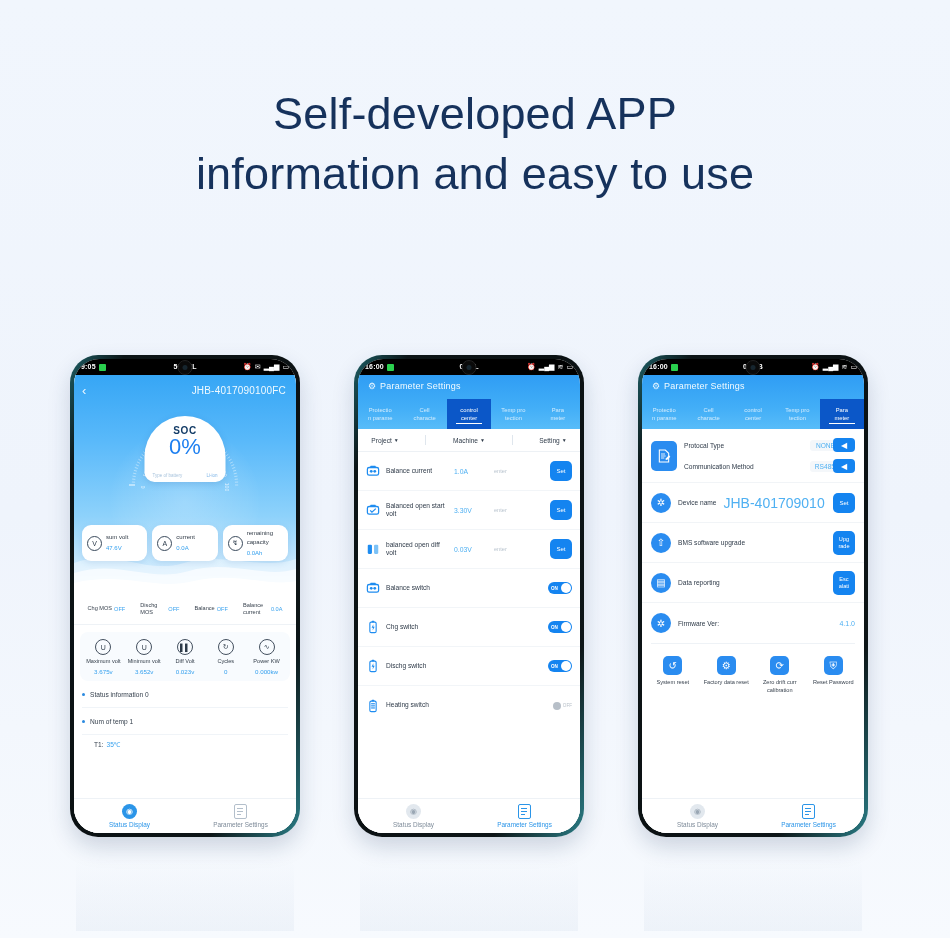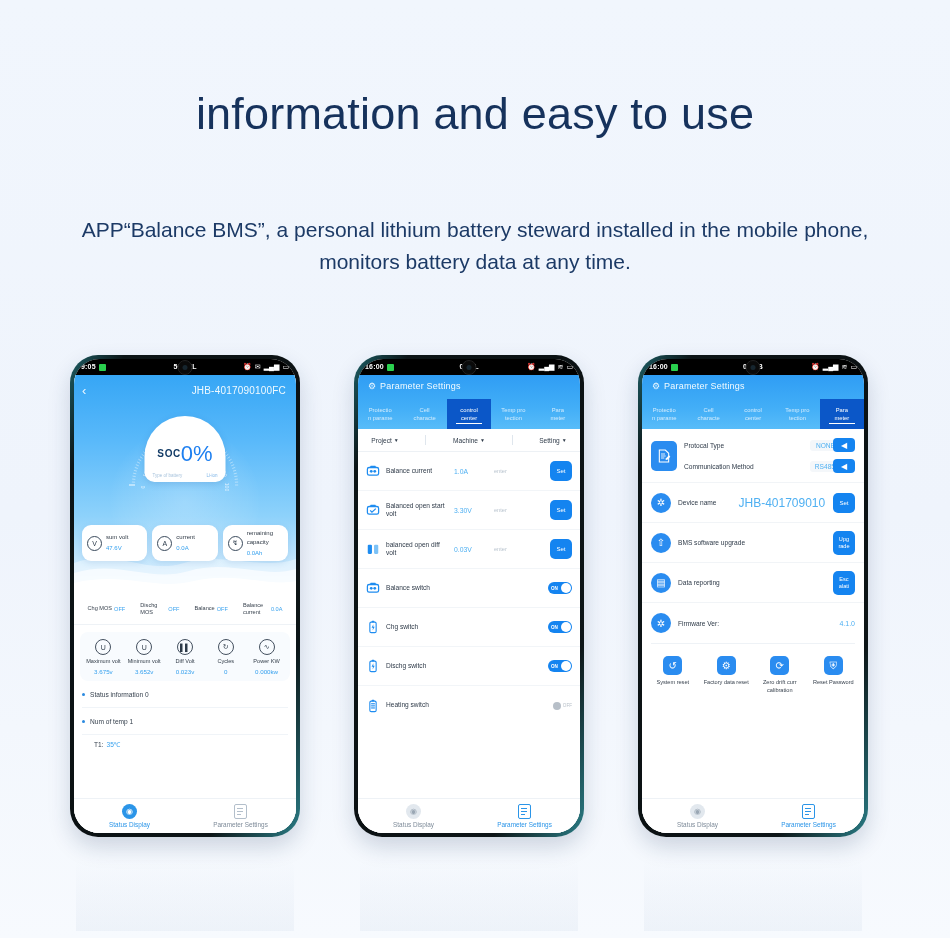--- a/index.html
+++ b/index.html
@@ -79,21 +79,21 @@
     background:radial-gradient(circle,rgba(255,255,255,.22) 0%,rgba(255,255,255,.05) 60%,rgba(255,255,255,0) 72%);
   }
   .p1-nav{height:22px;display:flex;align-items:center;padding:4px 10px 0 8px;position:relative;z-index:3;}
   .p1-back{color:#eaf6ff;font-size:13px;line-height:13px;}
   .p1-title{margin-left:auto;color:#f0faff;font-size:10px;letter-spacing:.2px;}
   .gauge-wrap{position:absolute;left:50%;top:40px;transform:translateX(-50%);width:125px;height:105px;}
   .soc-badge{
     position:absolute;left:50%;top:41px;transform:translateX(-50%);
     width:81px;height:66px;border-radius:41px 41px 10px 10px;background:#fff;
     box-shadow:0 2px 7px rgba(30,90,160,.18);
-    display:flex;flex-direction:row;align-items:center;justify-content:center;
+    display:flex;flex-direction:column;align-items:center;justify-content:flex-start;
     padding-top:9px;box-sizing:border-box;
   }
   .soc-label{font-size:10px;color:#123b66;letter-spacing:.6px;font-weight:600;}
   .soc-value{font-size:22px;color:#1d7ff0;line-height:23px;font-weight:400;margin-top:-1px;}
   .soc-sub{position:absolute;bottom:4px;left:0;right:0;display:flex;justify-content:space-between;padding:0 8px;box-sizing:border-box;}
   .soc-sub span{font-size:4.5px;color:#a9c4dd;}
   .soc-sub .type2{color:#7fb6e8;}
 
   .p1-cards{position:absolute;left:8px;right:8px;top:150px;display:flex;gap:5px;z-index:4;}
   .p1-card{
@@ -223,21 +223,21 @@
   .p3-proto-line .lv{
     font-size:6.6px;color:#4fb0f2;background:#f4f7fa;border-radius:3px;
     padding:2px 3px;margin-right:-5px;overflow:hidden;white-space:nowrap;width:22px;text-align:right;
   }
   .arrbtn{
     width:22px;height:14px;background:#1484f0;border-radius:4px;color:#fff;
     display:flex;align-items:center;justify-content:center;font-size:8px;flex:none;z-index:2;
   }
   .p3-dev{height:40px;}
   .p3-dev .dk{font-size:6.6px;color:#2e3a48;}
-  .p3-dev .dv{font-size:12px;color:#4fb0f2;flex:1;overflow:hidden;white-space:nowrap;margin-left:15px;}
+  .p3-dev .dv{font-size:14px;color:#4fb0f2;flex:1;overflow:hidden;white-space:nowrap;}
   .p3-simple{height:40px;}
   .p3-simple .sk{font-size:6.6px;color:#2e3a48;flex:1;}
   .p3-simple .sv{font-size:7px;color:#4fb0f2;}
   .bigbtn{
     width:22px;height:24px;background:#1484f0;border-radius:5px;color:#fff;flex:none;
     display:flex;flex-direction:column;align-items:center;justify-content:center;font-size:5.6px;line-height:7px;
   }
   .p3-grid{display:flex;justify-content:space-around;padding:12px 4px 6px;flex:1;align-items:flex-start;}
   .gitem{display:flex;flex-direction:column;align-items:center;width:50px;}
   .gitem .gico{
@@ -246,23 +246,23 @@
   }
   .gitem .glbl{font-size:5.6px;color:#39434f;text-align:center;line-height:7.5px;}
   .divider-line{height:1px;background:#eef2f6;margin:0 9px;}
 </style>
 </head>
 <body>
 
 <div class="page">
 
   <div class="headline">
+    <span>Self-developed APP</span>
     <span class="l2">information and easy to use</span>
   </div>
-  <div class="subtitle">APP“Balance BMS”, a personal lithium battery steward installed in the mobile phone, monitors battery data at any time.</div>
 
   <div class="phone" id="phone1">
     <div class="bezel">
       <div class="screen">
 
         <div class="statusbar">
           <span class="sb-time">9:05</span>
           <span class="sb-batt-green"></span>
           <span class="sb-center">56.4KL</span>
           <span class="sb-right">

